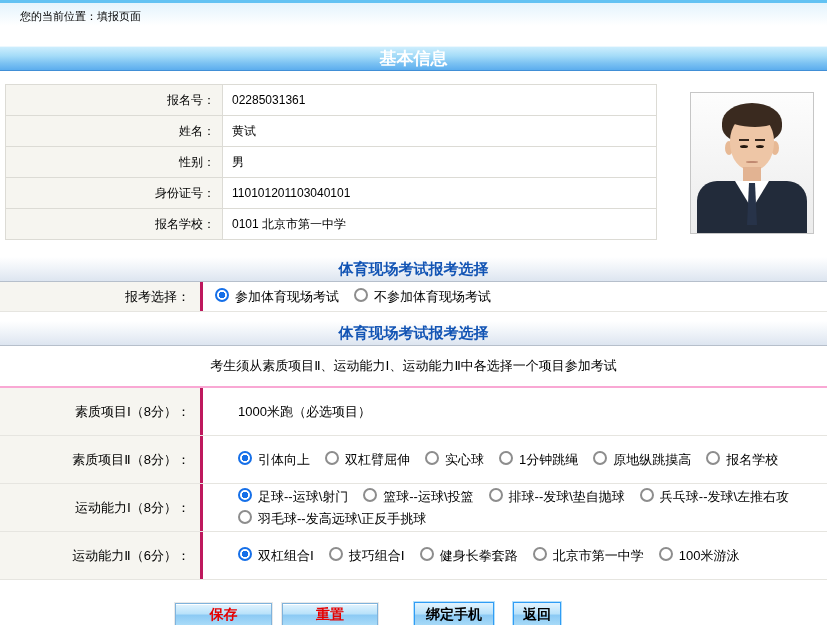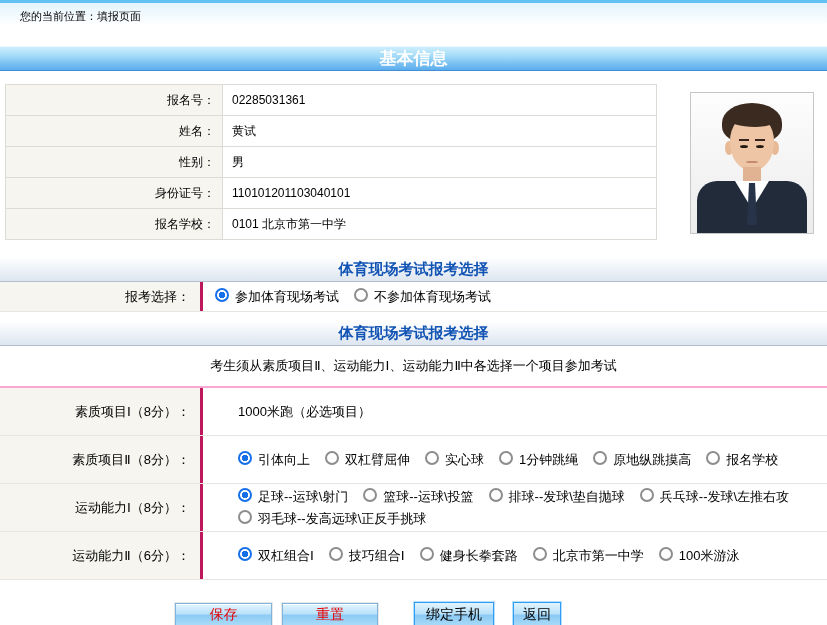--- a/index.html
+++ b/index.html
@@ -76,21 +76,21 @@
   
   .opt{display:inline-flex;align-items:flex-start;margin-right:15px;cursor:pointer;white-space:nowrap;}
   .radio{display:inline-block;width:14px;height:14px;border-radius:50%;
     border:2px solid #8d8d8d;background:#fff;box-sizing:border-box;margin-right:6px;}
   .radio.sel{border-color:#156fe8;background:radial-gradient(circle,#156fe8 0 3.2px,#fff 3.4px);}
   .opt-label{font-size:13px;}
   .item-text{font-size:13px;}
 
   
   .button-bar{margin:22px 0 0 175px;display:flex;align-items:center;}
-  .btn{font-family:"Liberation Sans","DejaVu Sans",sans-serif;font-size:14px;font-weight:normal;
+  .btn{font-family:"Liberation Sans","DejaVu Sans",sans-serif;font-size:14px;font-weight:bold;
     cursor:pointer;background:linear-gradient(180deg,#e3f4fe 0%,#b9e2fa 46%,#8ccaf4 54%,#a9dbf8 100%);}
   .btn-red{color:#e60000;border:1px solid #7fb3dc;box-shadow:inset 0 1px 0 #fff,0 0 0 1px #e8e8e8;}
   .btn-dark{color:#000;border:1px solid #2f9cf5;box-shadow:0 0 0 1px #b5e0fa;}
   button[data-name="save-button"]{width:97px;height:23px;margin-right:10px;}
   button[data-name="reset-button"]{width:96px;height:23px;}
   button[data-name="bind-phone-button"]{width:80px;height:25px;margin-left:36px;margin-right:19px;}
   button[data-name="back-button"]{width:48px;height:25px;}
 </style>
 </head>
 <body>

